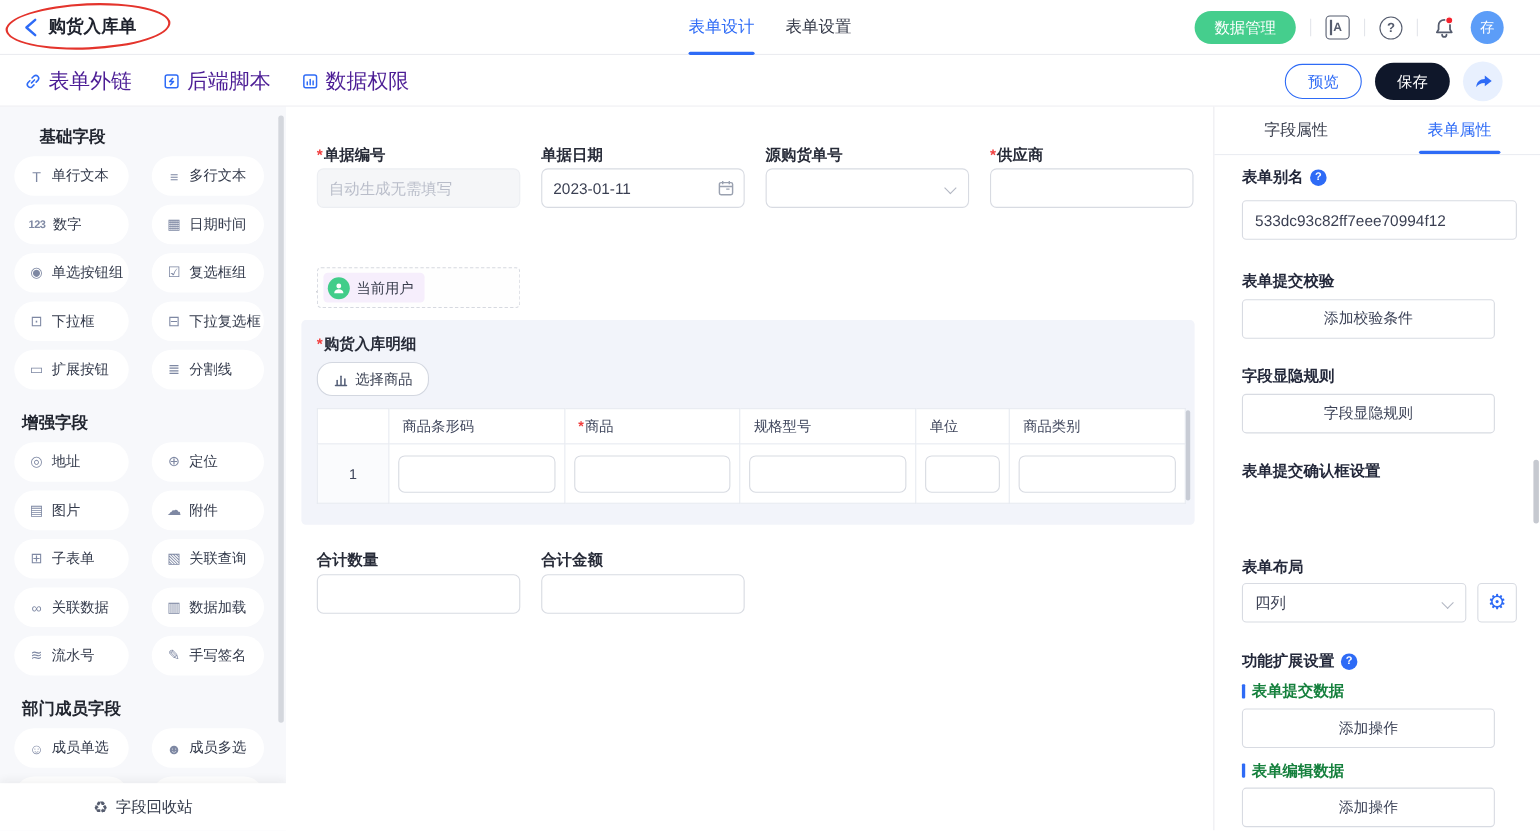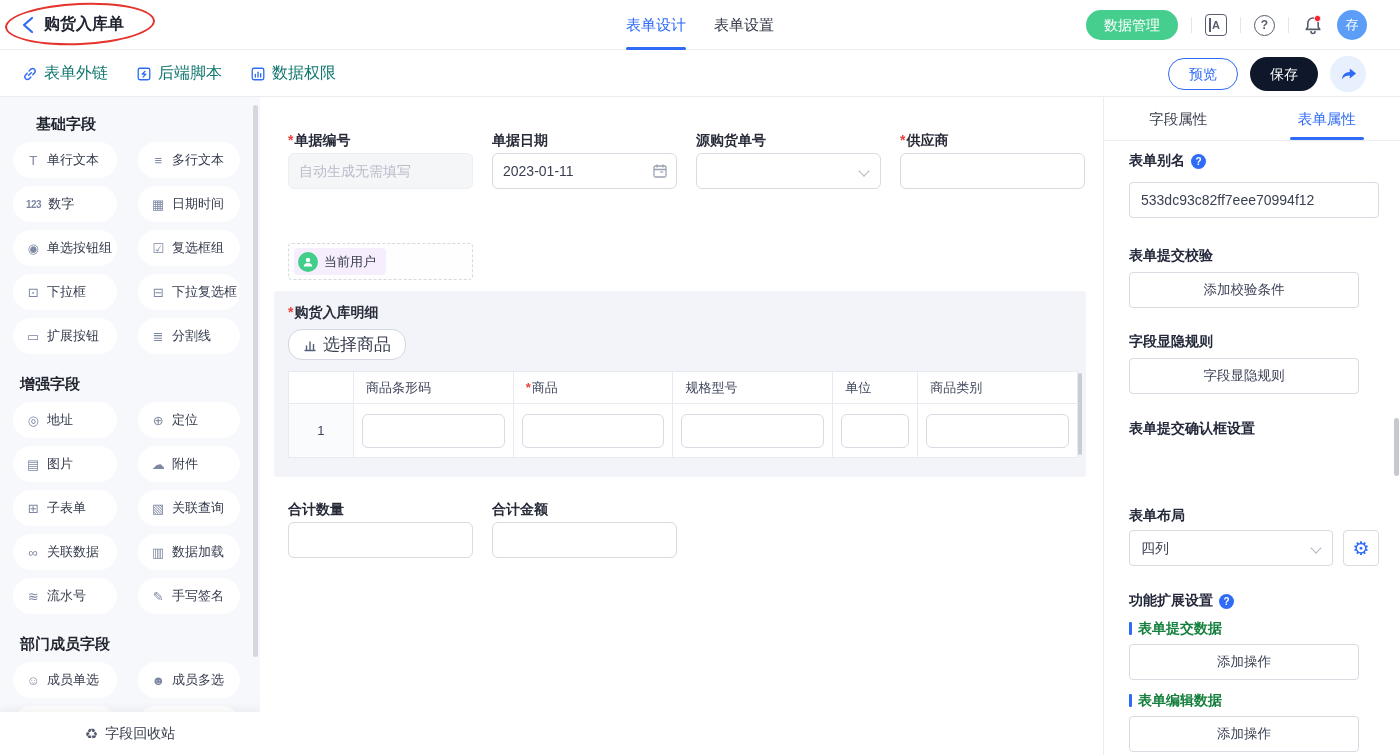--- a/index.html
+++ b/index.html
@@ -20,21 +20,21 @@
   .vdiv { width:1px; height:16px; background:#e3e5ea; }
   .book-icon { width:22px; height:22px; border:1.5px solid #555c6e; border-radius:4px; position:relative; font-size:11px; font-weight:700; color:#555c6e; display:flex; align-items:center; justify-content:center; cursor:pointer; }
   .book-icon::before { content:""; position:absolute; left:3px; top:3px; bottom:3px; width:1.5px; background:#555c6e; }
   .help-circle { width:21px; height:21px; border:1.5px solid #555c6e; border-radius:50%; font-size:12px; font-weight:700; color:#555c6e; display:flex; align-items:center; justify-content:center; cursor:pointer; }
   .bell-wrap { position:relative; width:22px; height:22px; cursor:pointer; }
   .avatar { width:30px; height:30px; border-radius:50%; background:#5c9df8; color:#fff; font-size:13px; display:flex; align-items:center; justify-content:center; cursor:pointer; }
 
   
   .toolbar { position:absolute; left:0; top:50px; width:1400px; height:47px; background:#fff; border-bottom:1px solid #ebecf0; }
   .tb-links { position:absolute; left:22px; top:0; height:47px; display:flex; align-items:center; gap:28px; }
-  .tb-link { display:flex; align-items:center; gap:6px; color:#0f766e; font-size:16px; cursor:pointer; }
+  .tb-link { display:flex; align-items:center; gap:6px; color:#4c1d95; font-size:19px; cursor:pointer; }
   .tb-right { position:absolute; right:34px; top:0; height:47px; display:flex; align-items:center; gap:12px; }
   .btn-preview { height:32px; padding:0 20px; border:1px solid #2e6bf6; color:#2e6bf6; border-radius:16px; background:#fff; font-size:14px; line-height:30px; cursor:pointer; }
   .btn-save { height:34px; padding:0 20px; border-radius:17px; background:#0f172a; color:#fff; font-size:14px; line-height:34px; cursor:pointer; border:none; }
   .btn-share { width:36px; height:36px; border-radius:50%; background:#e8f0fe; display:flex; align-items:center; justify-content:center; cursor:pointer; }
 
   
   .sidebar { position:absolute; left:0; top:97px; width:260px; height:658px; background:#f7f8fb; overflow:hidden; }
   .sb-title { margin:0 0 0 20px; font-size:15px; font-weight:700; color:#21252f; }
   .sb-grid { display:grid; grid-template-columns:104px 102px; column-gap:21px; row-gap:8px; margin-left:13px; }
   .sb-pill { height:36px; background:#fff; border-radius:18px; display:flex; align-items:center; padding-left:13px; gap:7px; font-size:13px; color:#333a4b; cursor:grab; }
@@ -60,21 +60,21 @@
   .date-wrap .f-input { left:0; top:0; width:185px; padding-right:30px; }
   .date-ico { position:absolute; right:9px; top:10px; }
   .sel { position:absolute; width:185px; height:36px; border:1px solid #d8dbe2; border-radius:6px; background:#fff; font-size:14px; color:#3a3f52; line-height:34px; padding:0 10px; cursor:pointer; }
   .chev { position:absolute; right:12px; top:13px; width:8px; height:8px; border-right:1.6px solid #b2b7c3; border-bottom:1.6px solid #b2b7c3; transform:rotate(45deg); }
   .creator-box { position:absolute; left:28px; top:146px; width:185px; height:37px; border:1px dashed #d6d9e0; border-radius:4px; background:#fefefe; display:flex; align-items:center; padding-left:5px; }
   .user-tag { display:flex; align-items:center; gap:6px; background:#f6eefc; border-radius:4px; height:27px; padding:0 10px 0 4px; font-size:13px; color:#383d4c; }
   .tag-avatar { width:20px; height:20px; border-radius:50%; background:#42cd8a; display:flex; align-items:center; justify-content:center; }
 
   .detail-sec { position:absolute; left:14px; top:194px; width:812px; height:186px; background:#f2f4fa; border-radius:4px; }
   .detail-label { position:absolute; left:14px; top:13px; font-size:14px; font-weight:700; color:#272b38; }
-  .btn-select-goods { position:absolute; left:14px; top:38px; height:31px; padding:0 14px; background:#fff; border:1px solid #d3d7e0; border-radius:14px; font-size:17px; color:#3a4052; display:flex; align-items:center; gap:6px; cursor:pointer; }
+  .btn-select-goods { position:absolute; left:14px; top:38px; height:31px; padding:0 14px; background:#fff; border:1px solid #d3d7e0; border-radius:14px; font-size:13px; color:#3a4052; display:flex; align-items:center; gap:6px; cursor:pointer; }
   .dtable { position:absolute; left:14px; top:80px; width:790px; border-collapse:collapse; background:#fff; }
   .dtable th { height:32px; border:1px solid #e7eaf1; font-size:13px; font-weight:400; color:#3f465c; text-align:left; padding:0 12px; background:#fff; white-space:nowrap; }
   .dtable td { height:54px; border:1px solid #e7eaf1; background:#fff; padding:0 8px; }
   .dtable td.idx { background:#fafbfd; text-align:center; font-size:13px; color:#3f465c; }
   .cell-input { width:100%; height:34px; border:1px solid #d8dbe2; border-radius:6px; background:#fff; font-family:inherit; }
   .tbl-scroll { position:absolute; right:4px; top:82px; width:4px; height:82px; background:#c8ccd5; border-radius:2px; cursor:pointer; }
 
   
   .panel { position:absolute; left:1103px; top:97px; width:297px; height:658px; background:#fff; border-left:1px solid #ebecf0; }
   .p-tabs { position:absolute; left:0; top:0; width:297px; height:44px; border-bottom:1px solid #ebedf2; display:flex; }

